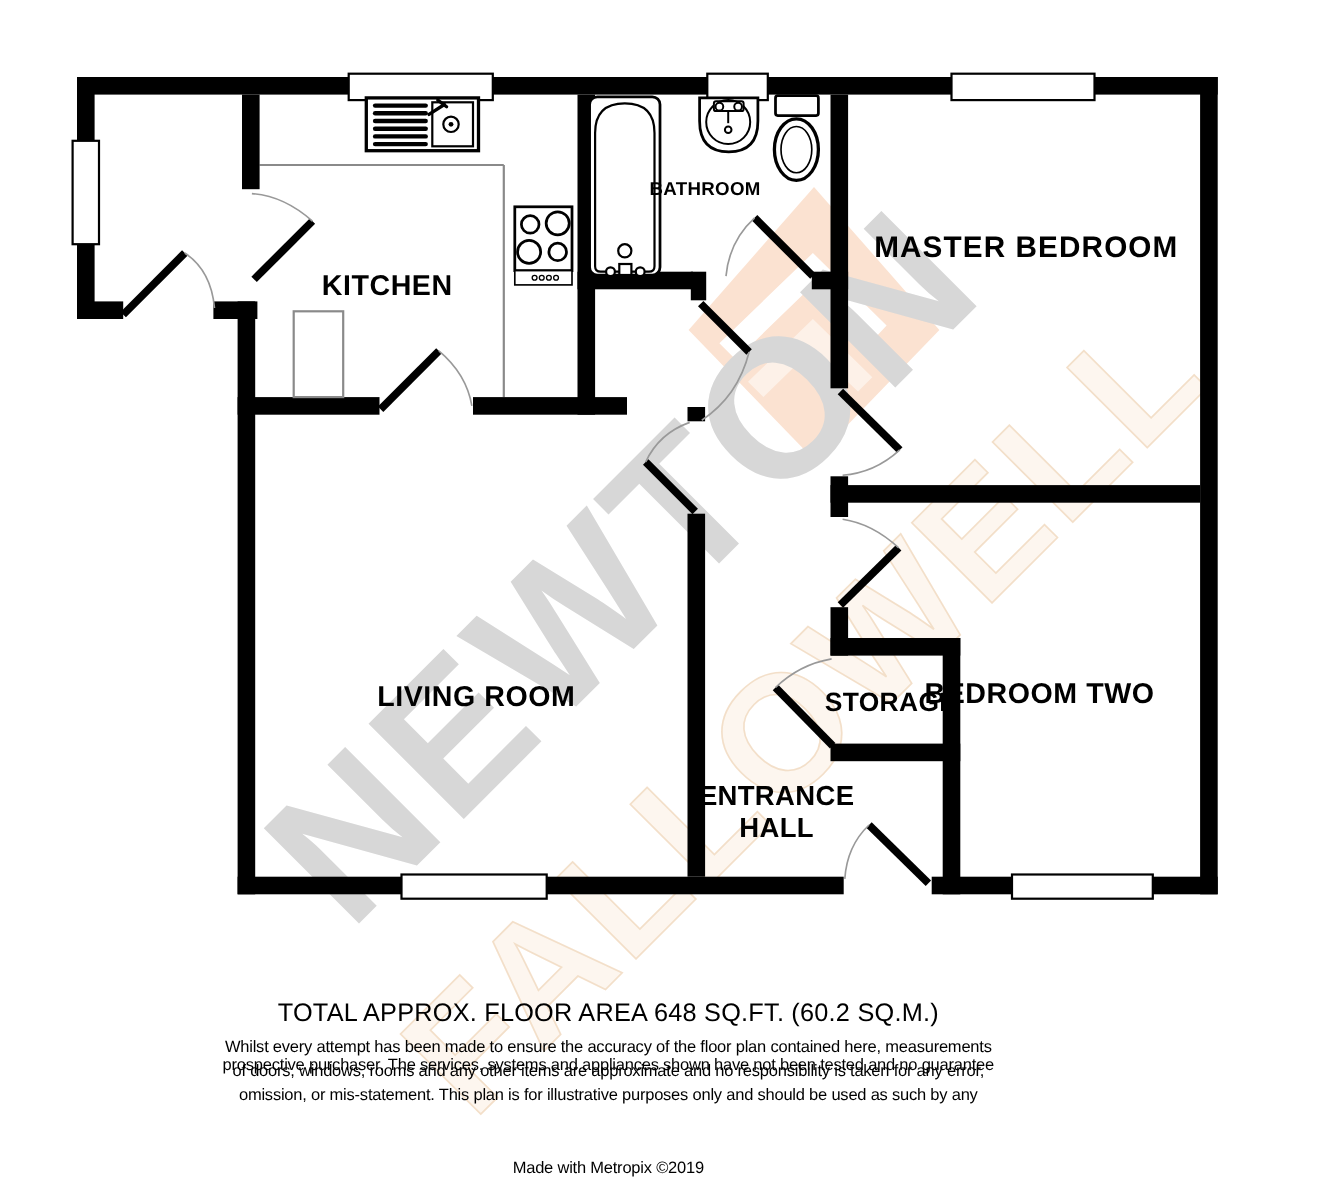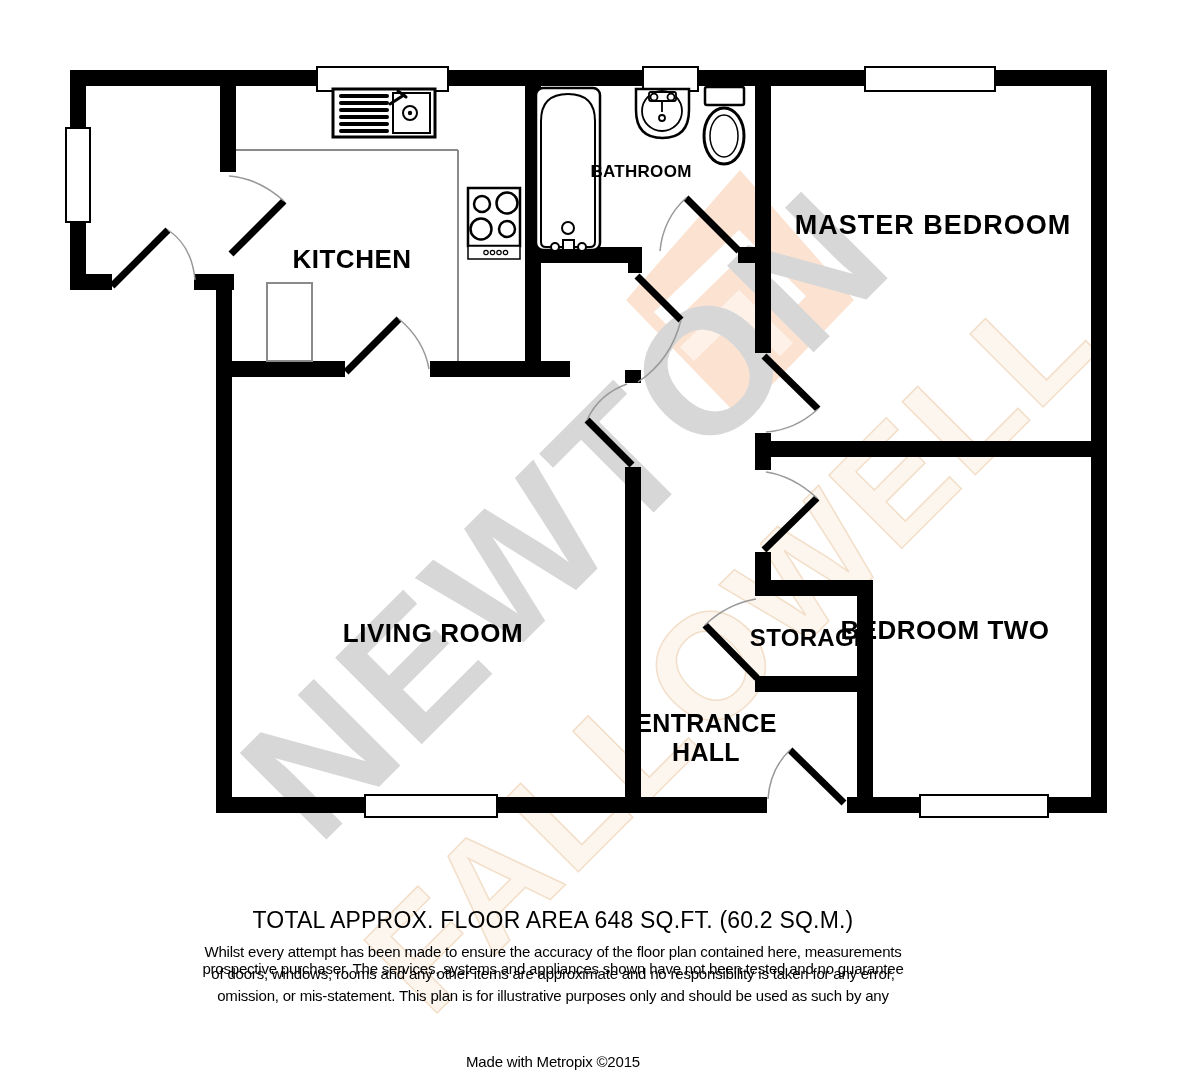--- a/index.html
+++ b/index.html
@@ -206,14 +206,14 @@
     <text class="room-label" x="810" y="646" font-size="24" letter-spacing="0.3">STORAGE</text>
     <text class="room-label" x="945" y="639" font-size="26" letter-spacing="0.5">BEDROOM TWO</text>
   </g>
 </svg>
 
   <div class="footer footer-title" style="top:907px">TOTAL APPROX. FLOOR AREA 648 SQ.FT. (60.2 SQ.M.)</div>
   <div class="footer footer-line" style="top:943px">Whilst every attempt has been made to ensure the accuracy of the floor plan contained here, measurements</div>
   <div class="footer footer-line" style="top:987px">omission, or mis-statement. This plan is for illustrative purposes only and should be used as such by any</div>
   <div class="footer footer-line" style="top:965px">of doors, windows, rooms and any other items are approximate and no responsibility is taken for any error,</div>
   <div class="footer footer-line" style="top:960px">prospective purchaser. The services, systems and appliances shown have not been tested and no guarantee</div>
-  <div class="footer footer-line" style="top:1053px">Made with Metropix ©2015</div>
+  <div class="footer footer-line" style="top:1053px">Made with Metropix ©2019</div>
 </div>
 
 </body></html>

